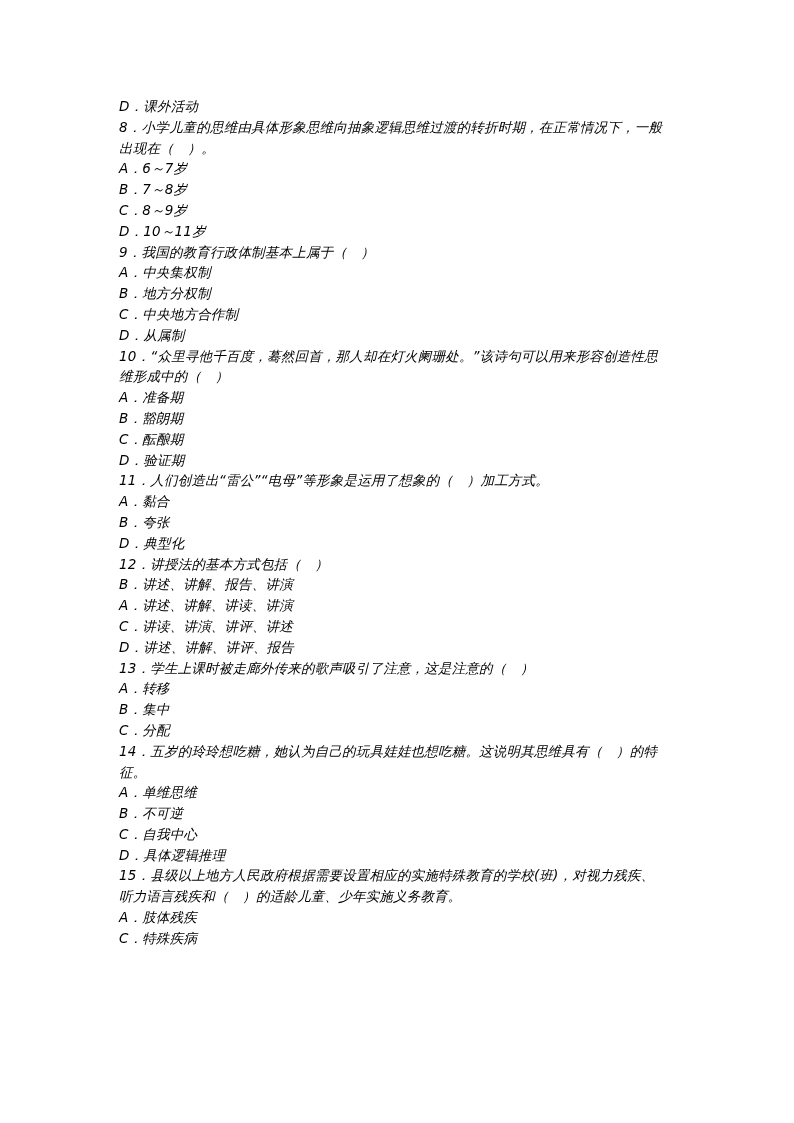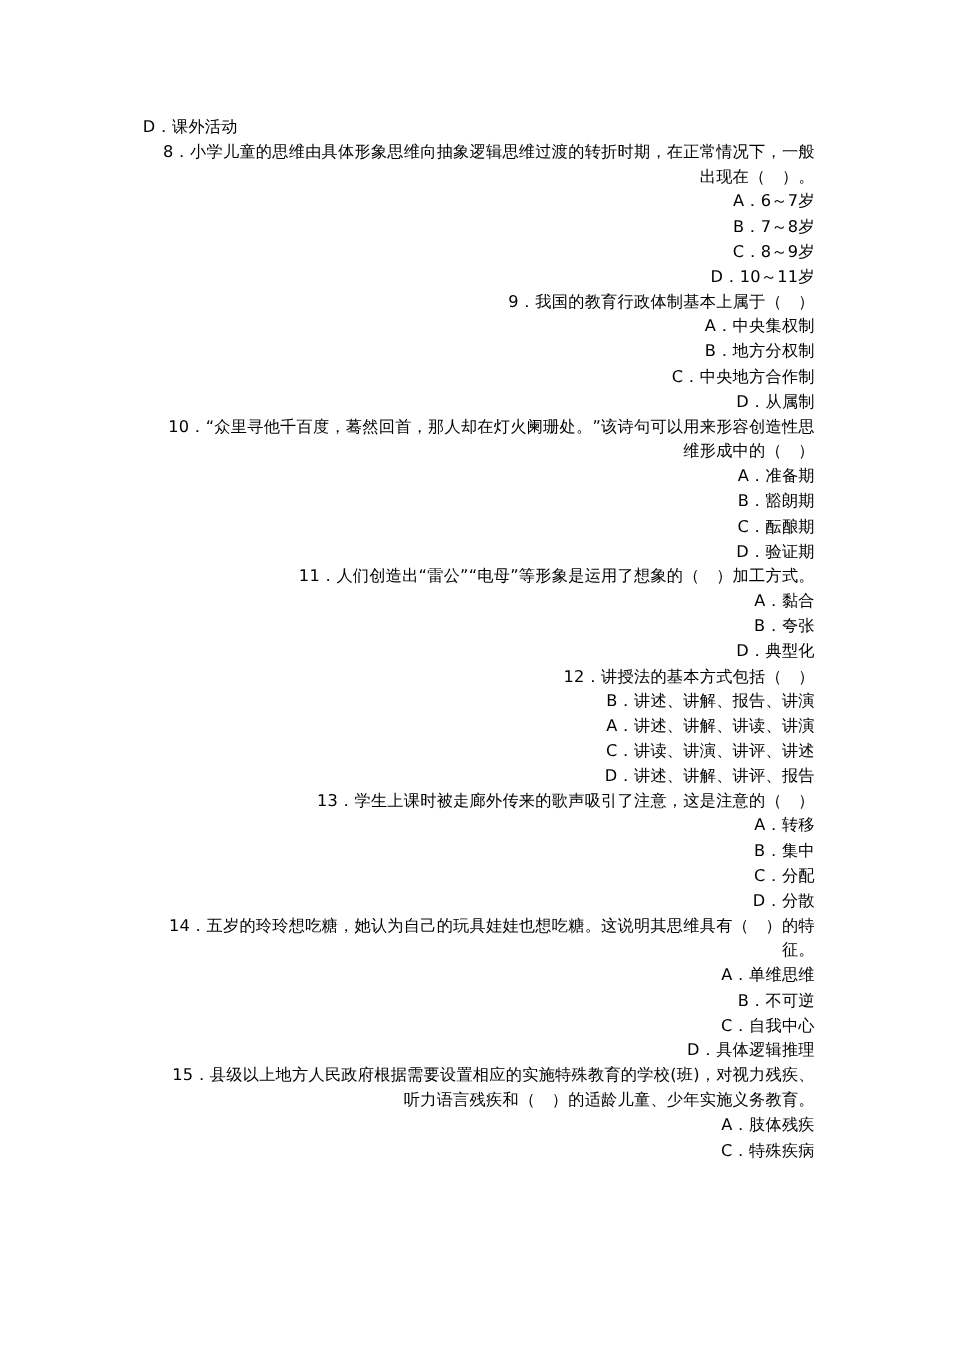--- a/index.html
+++ b/index.html
@@ -13,29 +13,30 @@
       position: relative;
       overflow: hidden;
       font-family: "DejaVu Sans", "Liberation Sans", sans-serif;
       color: #000000;
     }
     .page {
       position: absolute;
       left: 119px;
       top: 96px;
       width: 560px;
+      font-style: italic;
     }
     .line {
       font-size: 13.5px;
       line-height: 20.8px;
       height: 20.8px;
       white-space: nowrap;
       letter-spacing: 0.2px;
     }
-    .q-block, .opts { display: block; text-align: right; }
+    .q-block, .opts { display: block; }
   </style>
 </head>
 <body>
 
 <div class="page">
 
   <div class="line">
     <span>D．</span><span>课外活动</span>
   </div>
 
@@ -78,21 +79,20 @@
     <div class="line"><span>A．</span><span>讲述、讲解、讲读、讲演</span></div>
     <div class="line"><span>C．</span><span>讲读、讲演、讲评、讲述</span></div>
     <div class="line"><span>D．</span><span>讲述、讲解、讲评、报告</span></div>
   </div>
 
   <div class="q-block">
     <div class="line"><span>13．</span><span>学生上课时被走廊外传来的歌声吸引了注意，这是注意的（　）</span></div>
     <div class="line"><span>A．</span><span>转移</span></div>
     <div class="line"><span>B．</span><span>集中</span></div>
     <div class="line"><span>C．</span><span>分配</span></div>
-    <div class="line"><span>D．</span><span>分散</span></div>
   </div>
 
   <div class="q-block">
     <div class="line"><span>14．</span><span>五岁的玲玲想吃糖，她认为自己的玩具娃娃也想吃糖。这说明其思维具有（　）的特</span></div>
     <div class="line">征。</div>
     <div class="line"><span>A．</span><span>单维思维</span></div>
     <div class="line"><span>B．</span><span>不可逆</span></div>
     <div class="line"><span>C．</span><span>自我中心</span></div>
     <div class="line"><span>D．</span><span>具体逻辑推理</span></div>
   </div>

